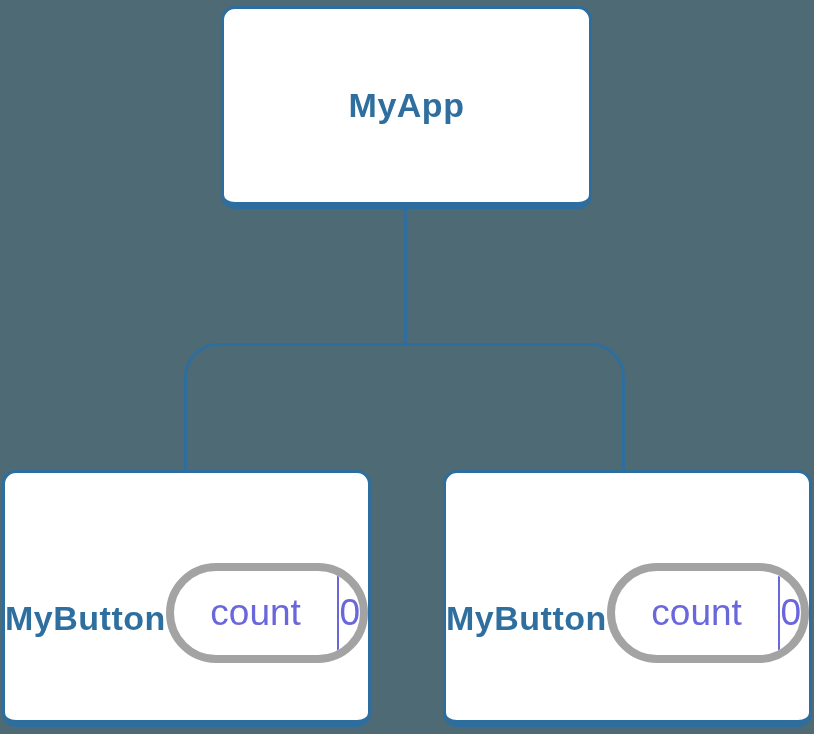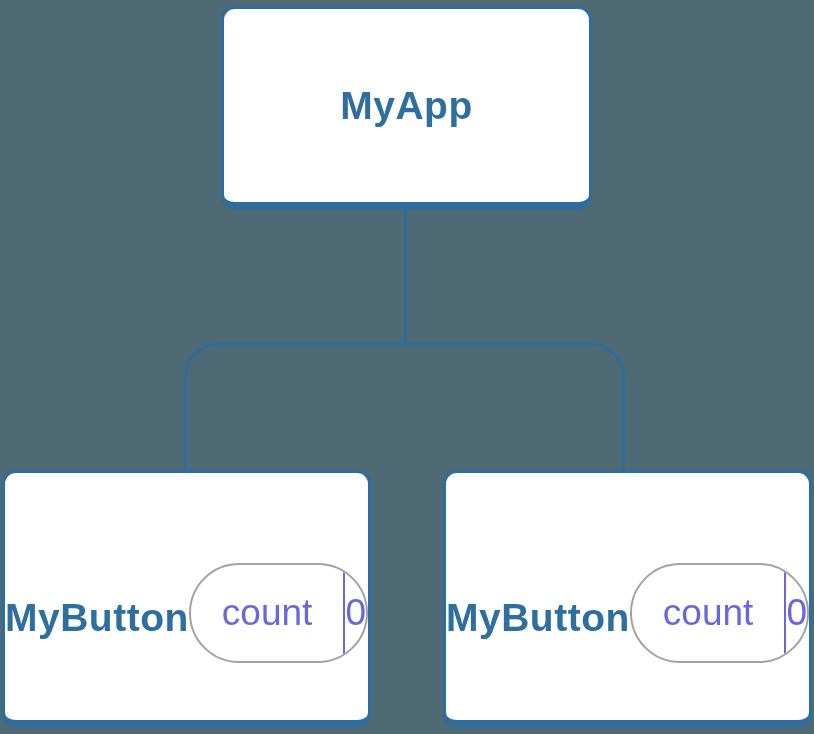--- a/index.html
+++ b/index.html
@@ -44,37 +44,37 @@
     height: 257px;
     display: flex;
     flex-direction: row;
     align-items: center;
   }
   .node-child-1 { left: 2px; }
   .node-child-2 { left: 443px; }
 
   .node-label {
     color: #2f6f9f;
-    font-size: 39px;
+    font-size: 34px;
     font-weight: 600;
     letter-spacing: 0.5px;
     text-align: center;
   }
   .node-child .node-label {
     margin-top: 42px;
     line-height: 46px;
   }
 
   
   .state-pill {
     box-sizing: border-box;
     margin-top: 32px;
     width: 265px;
     height: 100px;
-    border: 2px solid #a3a3a3;
+    border: 8px solid #a3a3a3;
     border-radius: 50px;
     display: flex;
     align-items: stretch;
     background: #ffffff;
     overflow: hidden;
   }
   .state-name-cell {
     box-sizing: border-box;
     width: 172px;
     display: flex;

